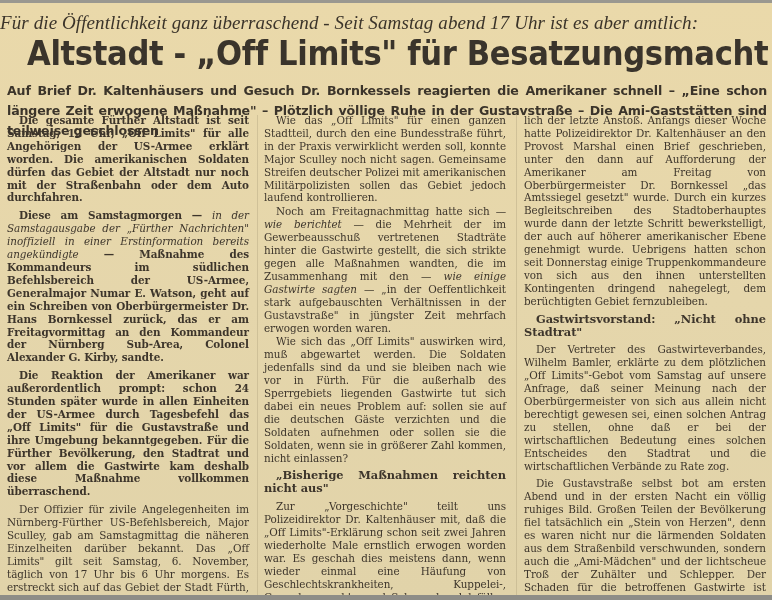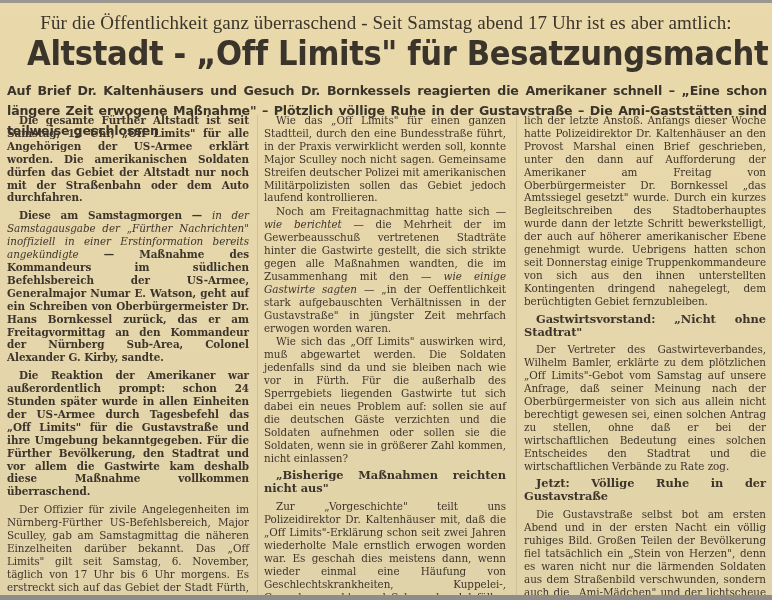--- a/index.html
+++ b/index.html
@@ -9,22 +9,22 @@
     font-family:"DejaVu Serif", serif;
     color:#3a3228;
   }
   .page {
     position:absolute; left:0; top:3px; width:772px; height:592px;
     background:#e7d9ad;
     background-image: linear-gradient(180deg, #ead9aa 0%, #e5d6ab 50%, #e1d3a9 100%);
     overflow:hidden;
   }
   .kicker {
-    position:absolute; left:0; top:9px; width:772px; text-align:center;
-    font-family:"Liberation Serif", serif; 
+    position:absolute; left:0; top:9px; width:772px; 
+    font-family:"Liberation Serif", serif; font-style:italic;
     font-size:19px; color:#3b342a; letter-spacing:0.1px;
   }
   .headline {
     position:absolute; left:0; top:31px; width:772px; text-align:center;
     font-family:"DejaVu Sans", sans-serif; font-weight:bold;
     font-size:33px; color:#3a342b; letter-spacing:-0.4px;
     transform:scaleX(0.93); transform-origin:center; white-space:nowrap;
   }
   .deck {
     position:absolute; left:7px; top:78px; width:760px;
@@ -80,18 +80,17 @@
     <p class="tight">Zur „Vorgeschichte" teilt uns Polizeidirektor Dr. Kaltenhäuser mit, daß die „Off Limits"-Erklärung schon seit zwei Jahren wiederholte Male ernstlich erwogen worden war. Es geschah dies meistens dann, wenn wieder einmal eine Häufung von Geschlechtskrankheiten, Kuppelei-, Gewerbsunzuchts- und Schwarzhandelsfällen auf das Zentrum der Gustavstraßen-Gegend allzu deutlich hinwies. Bekanntlich wollte man deshalb seit längerer Zeit auf vielfache Beschwerden hin diese Brutstätte der Unmoral, die sich zum Teil auf offener Straße abspielte, mit verstärktem MP- und deutschen Polizeistreifendienst zu Leibe rücken.</p>
 
   </div>
 
   <div class="rule" style="left:516px"></div>
 
   <div class="col c3">
     <p style="text-indent:0">lich der letzte Anstoß. Anfangs dieser Woche hatte Polizeidirektor Dr. Kaltenhäuser an den Provost Marshal einen Brief geschrieben, unter den dann auf Aufforderung der Amerikaner am Freitag von Oberbürgermeister Dr. Bornkessel „das Amtssiegel gesetzt" wurde. Durch ein kurzes Begleitschreiben des Stadtoberhauptes wurde dann der letzte Schritt bewerkstelligt, der auch auf höherer amerikanischer Ebene genehmigt wurde. Uebrigens hatten schon seit Donnerstag einige Truppenkommandeure von sich aus den ihnen unterstellten Kontingenten dringend nahegelegt, dem berüchtigten Gebiet fernzubleiben.</p>
     <p class="sub">Gastwirtsvorstand: „Nicht ohne Stadtrat"</p>
     <p>Der Vertreter des Gastwirteverbandes, Wilhelm Bamler, erklärte zu dem plötzlichen „Off Limits"-Gebot vom Samstag auf unsere Anfrage, daß seiner Meinung nach der Oberbürgermeister von sich aus allein nicht berechtigt gewesen sei, einen solchen Antrag zu stellen, ohne daß er bei der wirtschaftlichen Bedeutung eines solchen Entscheides den Stadtrat und die wirtschaftlichen Verbände zu Rate zog.</p>
-    <p class="sub">Jetzt: Völlige Ruhe in der Gustavstraße</p>
     <p class="tight">Die Gustavstraße selbst bot am ersten Abend und in der ersten Nacht ein völlig ruhiges Bild. Großen Teilen der Bevölkerung fiel tatsächlich ein „Stein von Herzen", denn es waren nicht nur die lärmenden Soldaten aus dem Straßenbild verschwunden, sondern auch die „Ami-Mädchen" und der lichtscheue Troß der Zuhälter und Schlepper. Der Schaden für die betroffenen Gastwirte ist freilich unbestreitbar. Einige, die sich bisher in der Hauptsache auf Ami-Kundschaft eingestellt hatten, waren sogar gezwungen, am Samstagabend frühzeitig ihre Pforten zu schließen. Hier liegt schließlich der Kernpunkt des Streites um das „Off Limits"-Gebot: was wiegt schwerer, der geschäftliche Schaden einiger Gastwirte oder das Fortbestehen der ständigen Störung der öffentlichen Sicherheit, Ordnung und Moral in diesem Gebiet?</p>
 
   </div>
 </div>
 <div class="bottom-edge"></div>
 
 </body></html>

